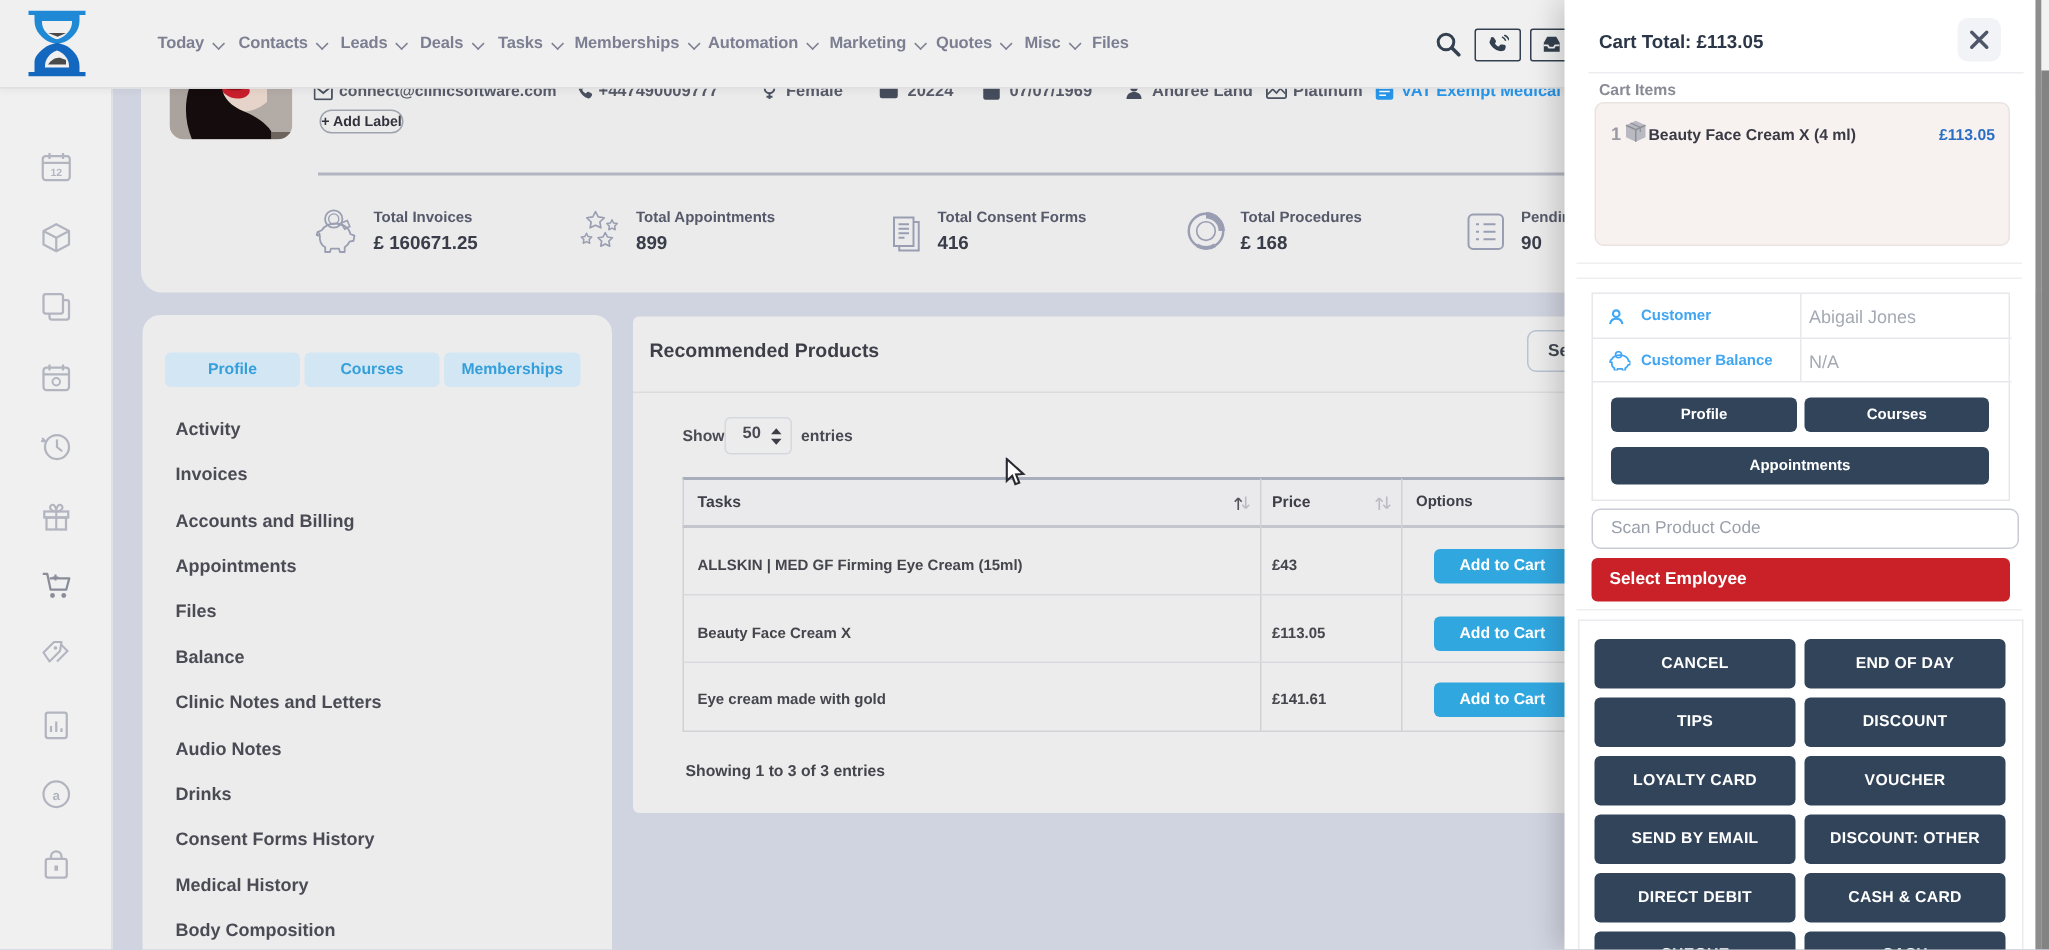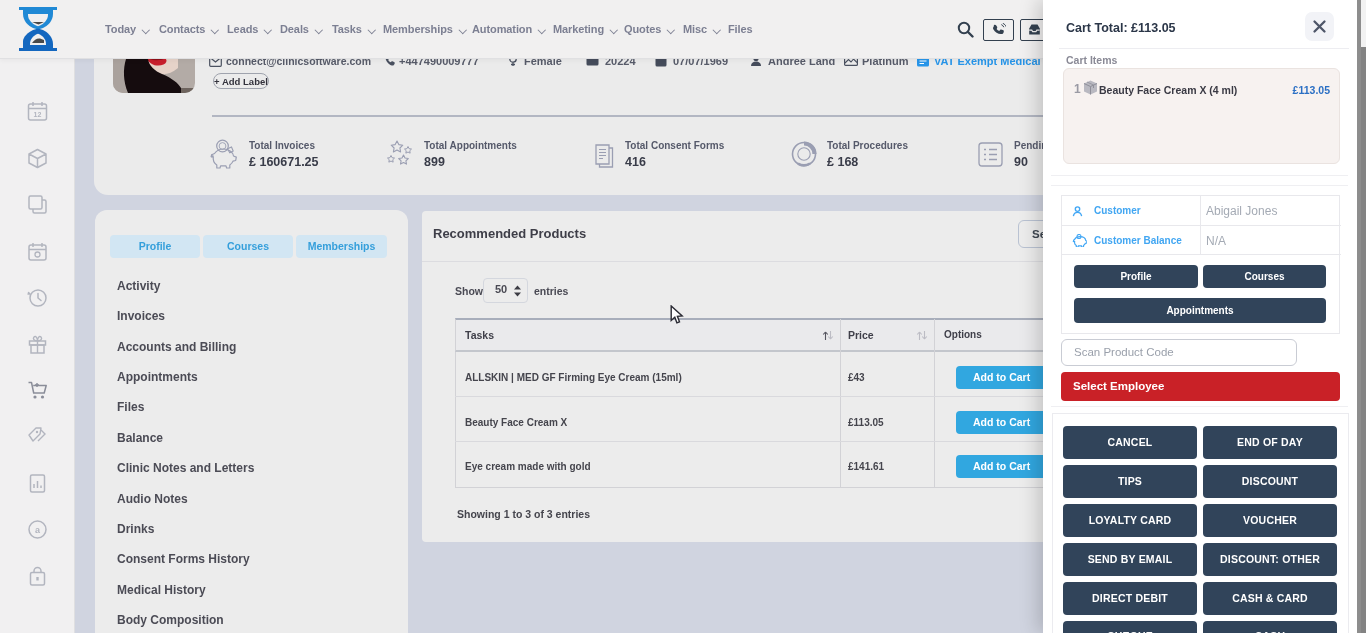--- a/index.html
+++ b/index.html
@@ -44,21 +44,21 @@
 
 
 #panel { position:absolute; left:1043px; top:0; width:314px; height:633px; background:#ffffff; box-shadow:-5px 0 18px rgba(0,0,0,0.18); z-index:30; }
 #carttotal { position:absolute; left:23px; top:21px; font-size:12.5px; font-weight:bold; color:#2b3648; }
 #closex { position:absolute; left:262px; top:12px; width:29px; height:29px; background:#f2f3f7; border-radius:7px; }
 #pdiv1 { position:absolute; left:16px; top:48px; width:290px; height:1px; background:#ededf1; }
 #cartitemslbl { position:absolute; left:23px; top:54px; font-size:10.5px; font-weight:bold; color:#8a8a96; }
 #itembox { position:absolute; left:20px; top:68px; width:277px; height:96px; background:#f7f2f0; border:1px solid #eae3e0; border-radius:6px; }
 #custbox { position:absolute; left:18px; top:195px; width:279px; height:139px; border:1px solid #e8e8ec; }
 .cbtn { position:absolute; background:#31445a; border-radius:4px; color:#fff; font-weight:bold; font-size:10px; text-align:center; }
-#scan { position:absolute; left:18px; top:339px; width:236px; height:27px; border:1px solid #c9ccd4; border-radius:6px; font-size:11.5px; color:#9aa0ab; line-height:25px; padding-left:12px; background:#fff; }
+#scan { position:absolute; left:18px; top:339px; width:285px; height:27px; border:1px solid #c9ccd4; border-radius:6px; font-size:11.5px; color:#9aa0ab; line-height:25px; padding-left:12px; background:#fff; }
 #selemp { position:absolute; left:18px; top:372px; width:279px; height:29px; background:#c92127; border-radius:4px; color:#fff; font-size:11.5px; font-weight:bold; line-height:29px; padding-left:12px; }
 #gridbox { position:absolute; left:9px; top:413px; width:297px; height:220px; border:1px solid #ebebef; border-bottom:none; }
 .gbtn { position:absolute; width:134px; height:33px; background:#31445a; border-radius:4px; color:#fff; font-weight:bold; font-size:10.5px; text-align:center; line-height:33px; letter-spacing:0.2px; }
 
 
 #sb1 { position:absolute; left:1357px; top:0; width:4px; height:633px; background:#8d8d8d; z-index:40; }
 #sb2t { position:absolute; left:1361px; top:0; width:5px; height:47px; background:#f2f2f2; z-index:40; }
 #sb2 { position:absolute; left:1361px; top:47px; width:5px; height:586px; background:#838383; z-index:40; }
 </style>
 </head>

